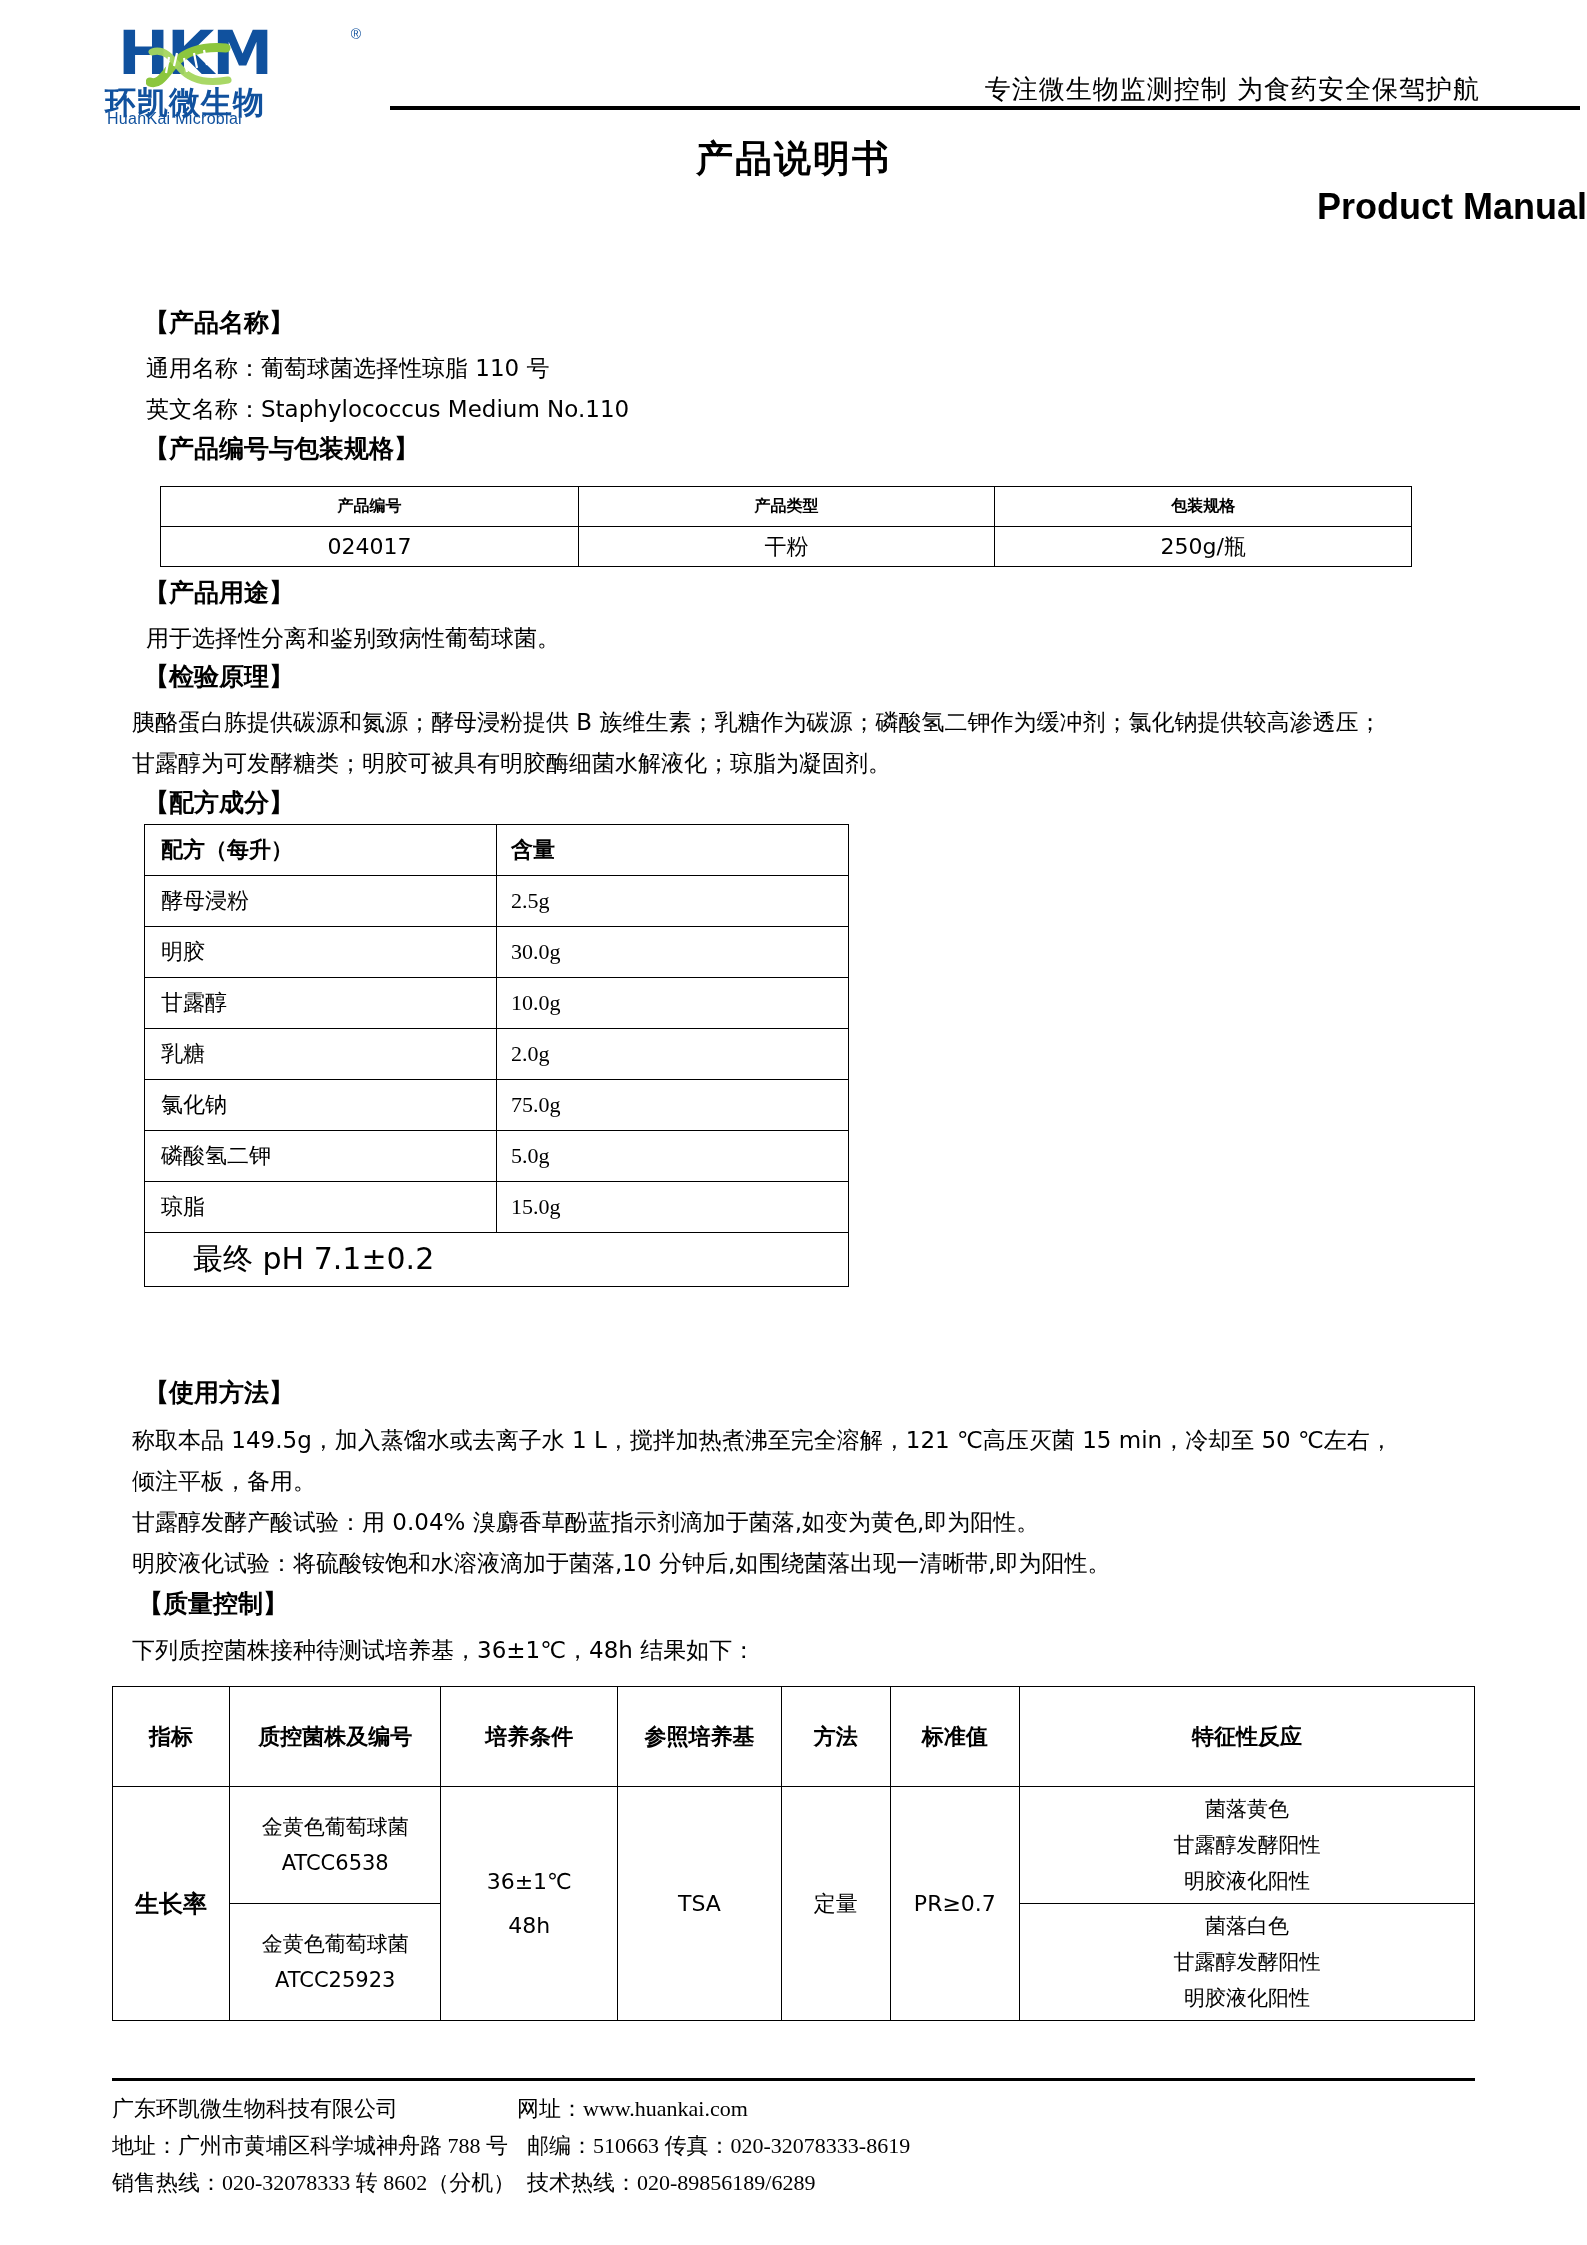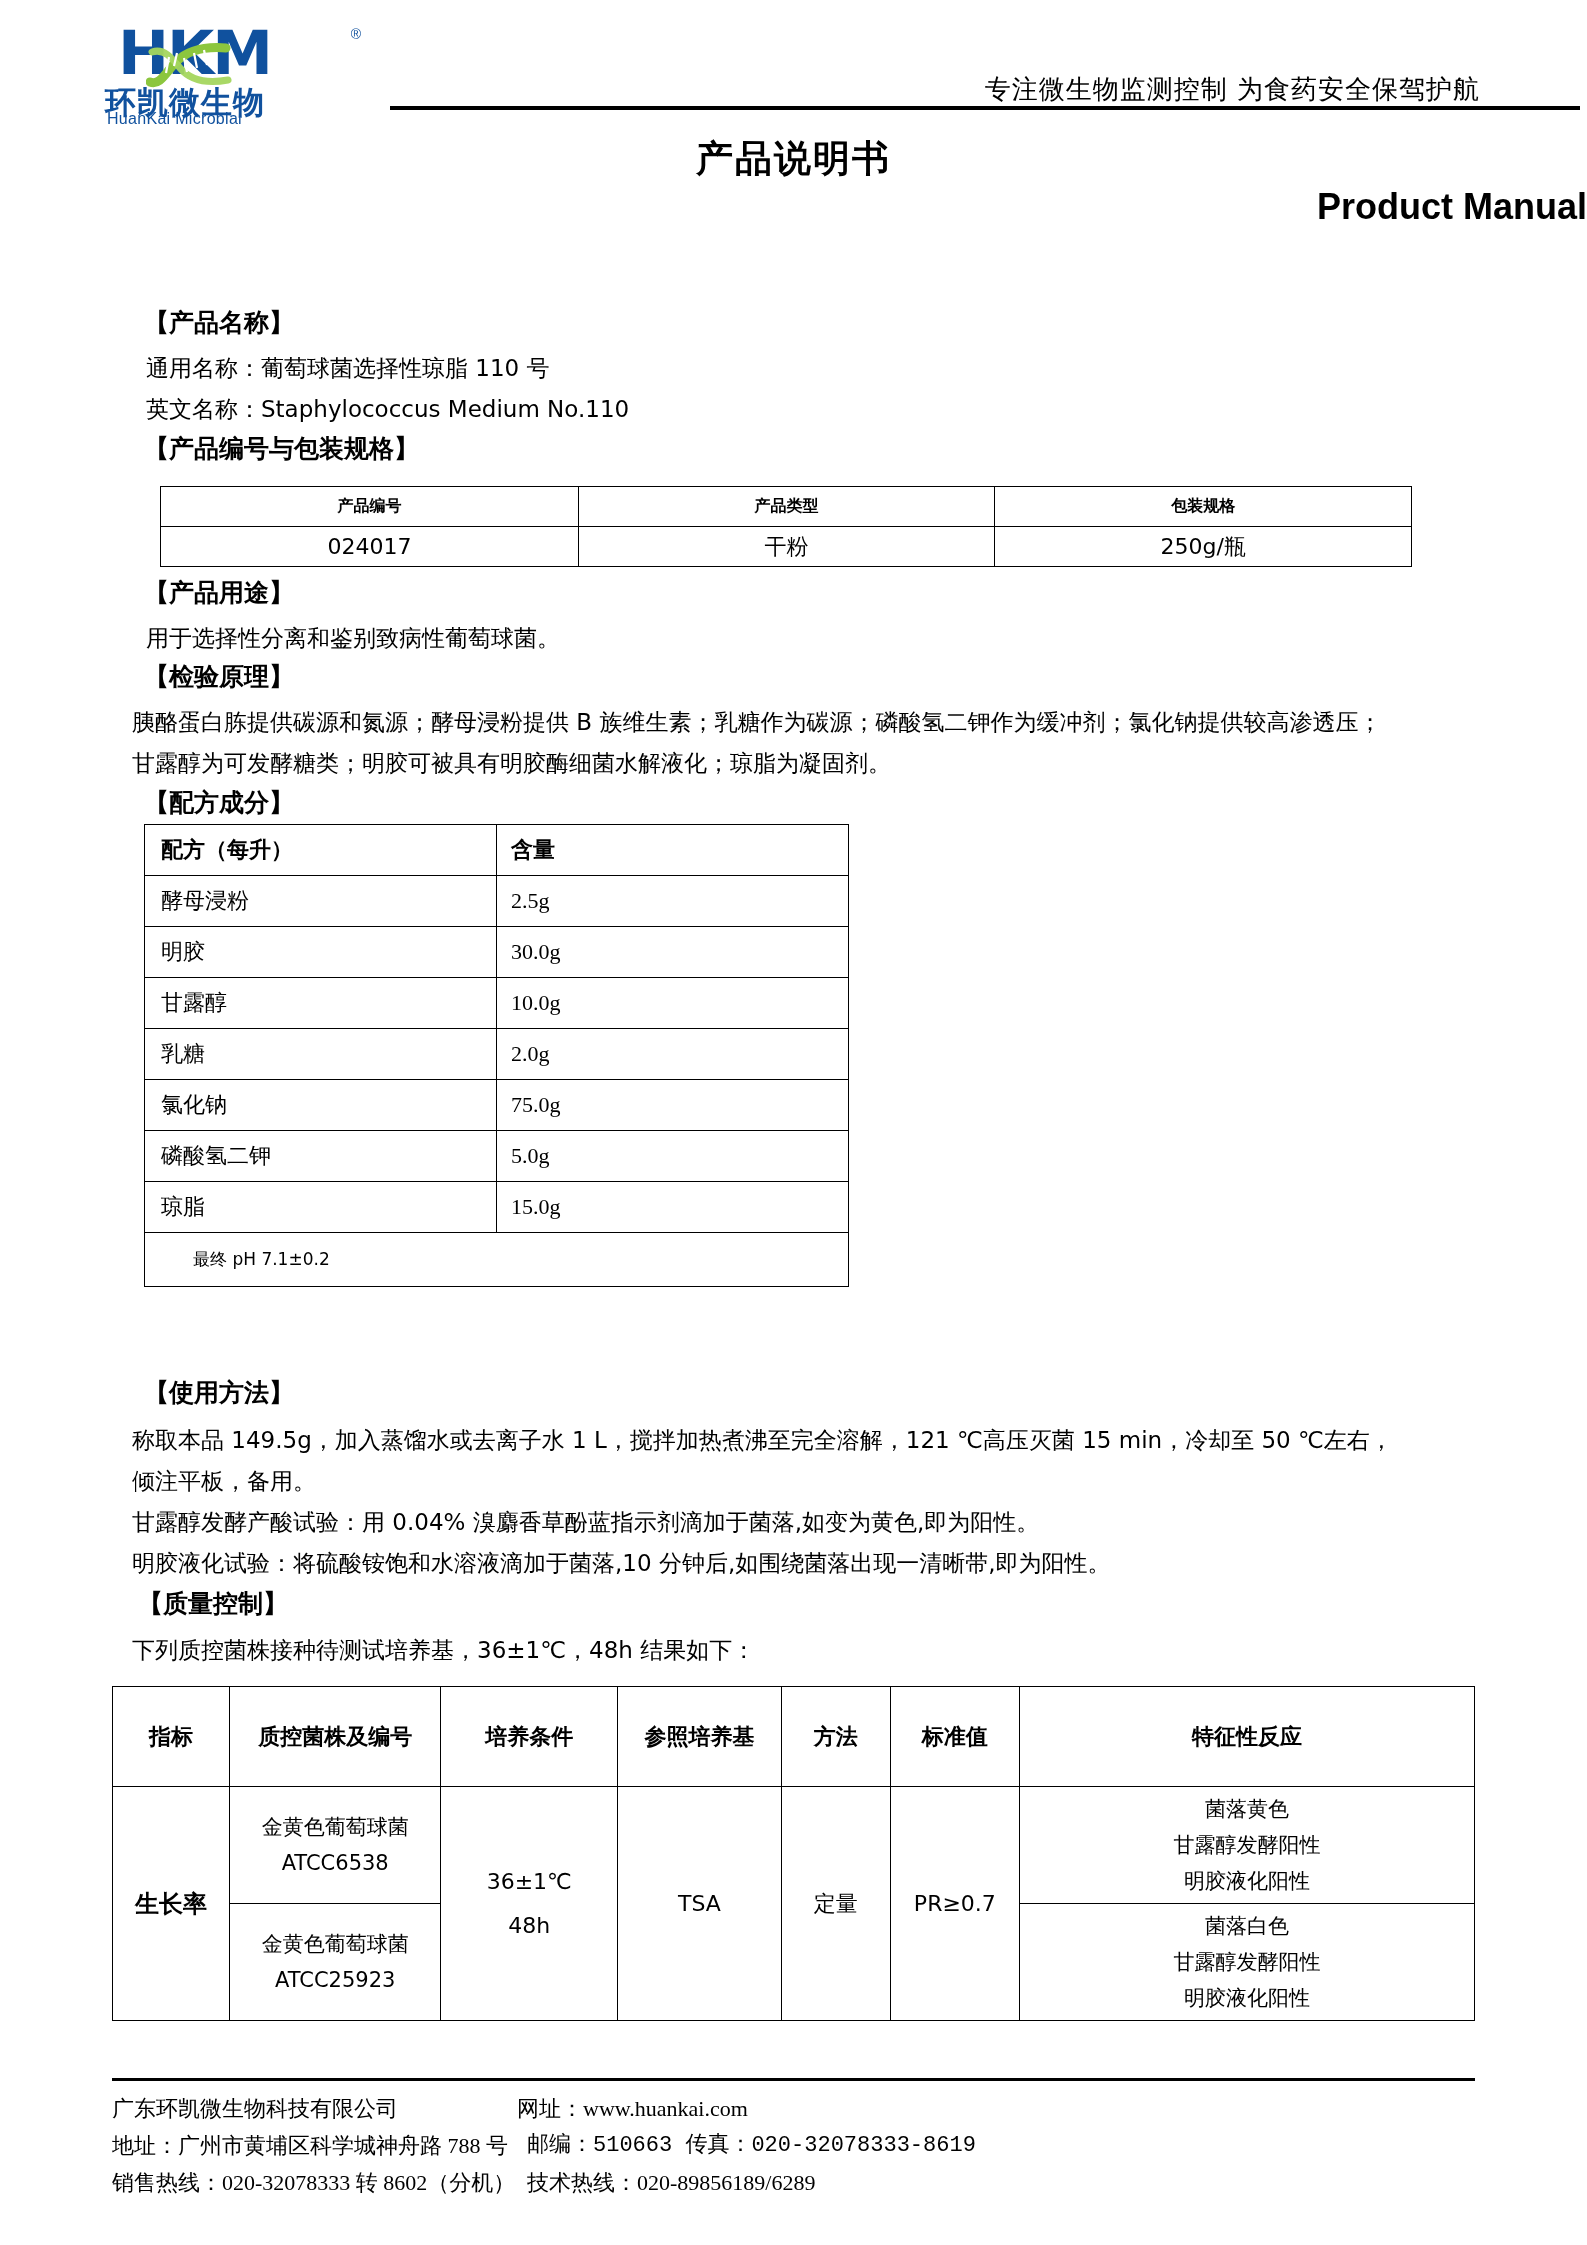--- a/index.html
+++ b/index.html
@@ -104,21 +104,21 @@
   
   #spec-table { position:absolute; left:160px; top:486px; width:1252px; }
   #spec-table td { height:40px; font-size:22px; text-align:center; }
   #spec-table .hdr { font-weight:bold; font-size:16px; }
 
   
   #formula-table { position:absolute; left:144px; top:824px; width:705px; }
   #formula-table td { height:51px; padding-left:16px; font-size:22px; vertical-align:middle; }
   #formula-table td.c2 { padding-left:14px; font-family:"Liberation Serif",serif; font-size:22px; }
   #formula-table .hdr { font-weight:bold; }
-  #formula-table td.ph { font-size:17px; height:54px;padding-left:48px; }
+  #formula-table td.ph { font-size:30px; height:54px;padding-left:48px; }
 
   
   #qc-table { position:absolute; left:112px; top:1686px; width:1363px; }
   #qc-table td { font-size:21px; text-align:center; vertical-align:middle; padding:4px 2px; }
   #qc-table .hdr { font-weight:bold; height:100px; font-size:22px; }
   #qc-table .strain { height:110px; line-height:36px; }
   #qc-table .reaction { height:110px; line-height:36px; }
   #qc-table .bigcell { font-weight:bold; font-size:24px; }
   #qc-table .mid { font-size:22px; line-height:44px; }
 
@@ -127,21 +127,21 @@
     position:absolute; left:112px; top:2078px; width:1363px; height:3px; background:#000;
   }
   .footer {
     position:absolute; left:112px; top:2090px; width:1363px;
     font-family:"Liberation Serif","DejaVu Serif",serif;
     font-size:22px;
     line-height:37px;
   }
   .footer .col-l { position:absolute; left:0px; top:0px; white-space:nowrap; }
   .footer .col-r { position:absolute; left:405px; top:0px; white-space:nowrap;text-align:center; }
-  .footer .col-r2 { position:absolute; left:415px; top:37px; white-space:nowrap;font-family:Liberation Mono, monospace; }
+  .footer .col-r2 { position:absolute; left:415px; top:37px; white-space:nowrap; }
   .footer .col-r3 { position:absolute; left:415px; top:74px; white-space:nowrap; }
   .nowrap { white-space:nowrap; }
 </style>
 </head>
 <body>
 
 <div class="page">
 
   <div class="header">
 

